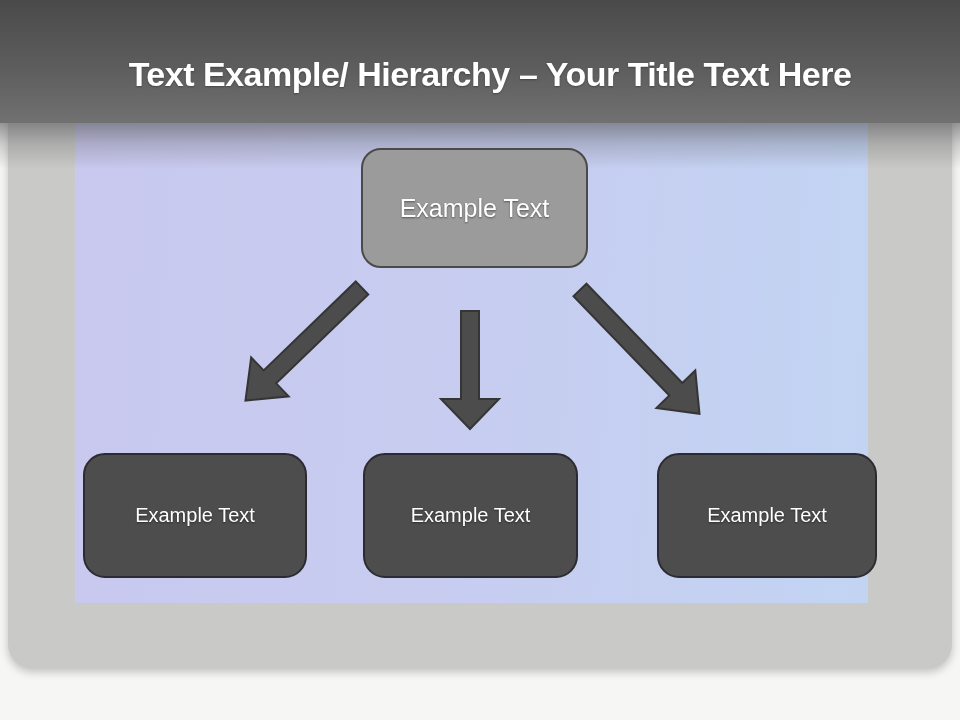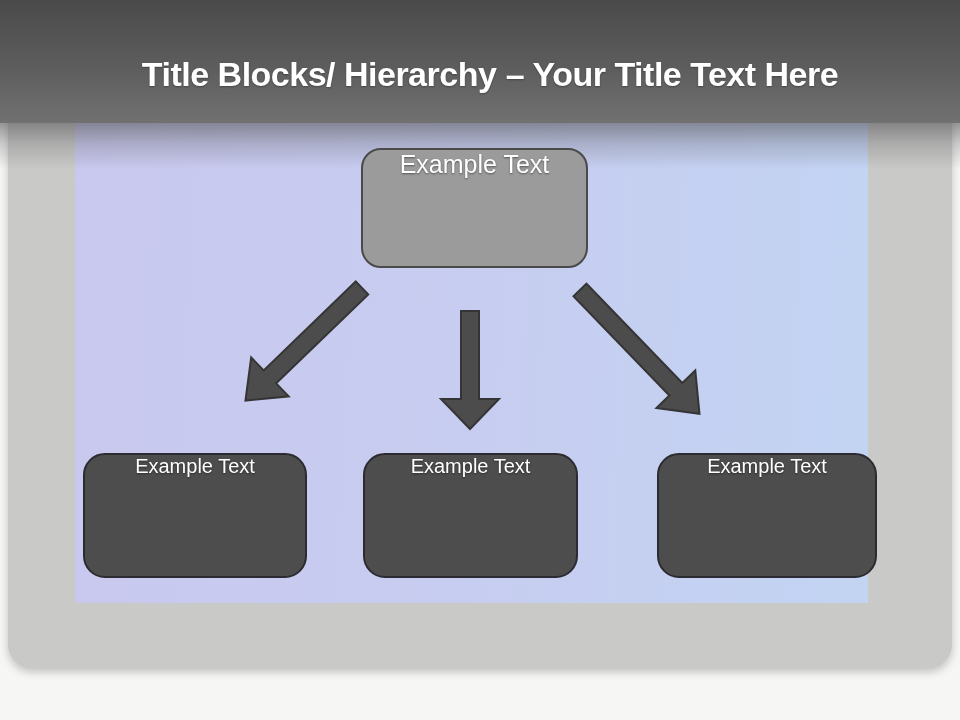--- a/index.html
+++ b/index.html
@@ -58,20 +58,21 @@
     text-shadow: 0 1px 2px rgba(0,0,0,0.30);
   }
   .title-bold { font-weight: 700; }
   .title-regular { font-weight: 700; margin-left: 0.28em; }
 
   
   .node {
     position: absolute;
     box-sizing: border-box;
     display: flex;
+    align-items: center;
     justify-content: center;
     color: #ffffff;
     text-shadow: 0 1px 2px rgba(0,0,0,0.45);
   }
   .root-node {
     left: 361px; top: 148px;
     width: 227px; height: 120px;
     background: #9b9b9b;
     border: 2.5px solid #4a4a4a;
     border-radius: 20px;
@@ -108,21 +109,21 @@
 <div class="stage">
 
   <div class="page"></div>
 
   <div class="panel"></div>
 
   <div class="header-fade"></div>
 
   <div class="header">
     <div class="title-line">
-      <span class="title-bold">Title Blocks/ Hierarchy</span><span class="title-regular">– Your Title Text Here</span>
+      <span class="title-bold">Text Example/ Hierarchy</span><span class="title-regular">– Your Title Text Here</span>
     </div>
   </div>
 
   <svg class="arrows-layer" viewBox="0 0 960 720" xmlns="http://www.w3.org/2000/svg">
 
     <path class="arrow-shape" d="M -9 0 H 9 V 128 H 27 L 0 162 L -27 128 H -9 Z" transform="translate(362,288) rotate(46)"></path>
 
     <path class="arrow-shape" d="M -9 0 H 9 V 88 H 29 L 0 118 L -29 88 H -9 Z" transform="translate(470,311)"></path>
 
     <path class="arrow-shape" d="M -9 0 H 9 V 138 H 27 L 0 172 L -27 138 H -9 Z" transform="translate(580,290) rotate(-44)"></path>

